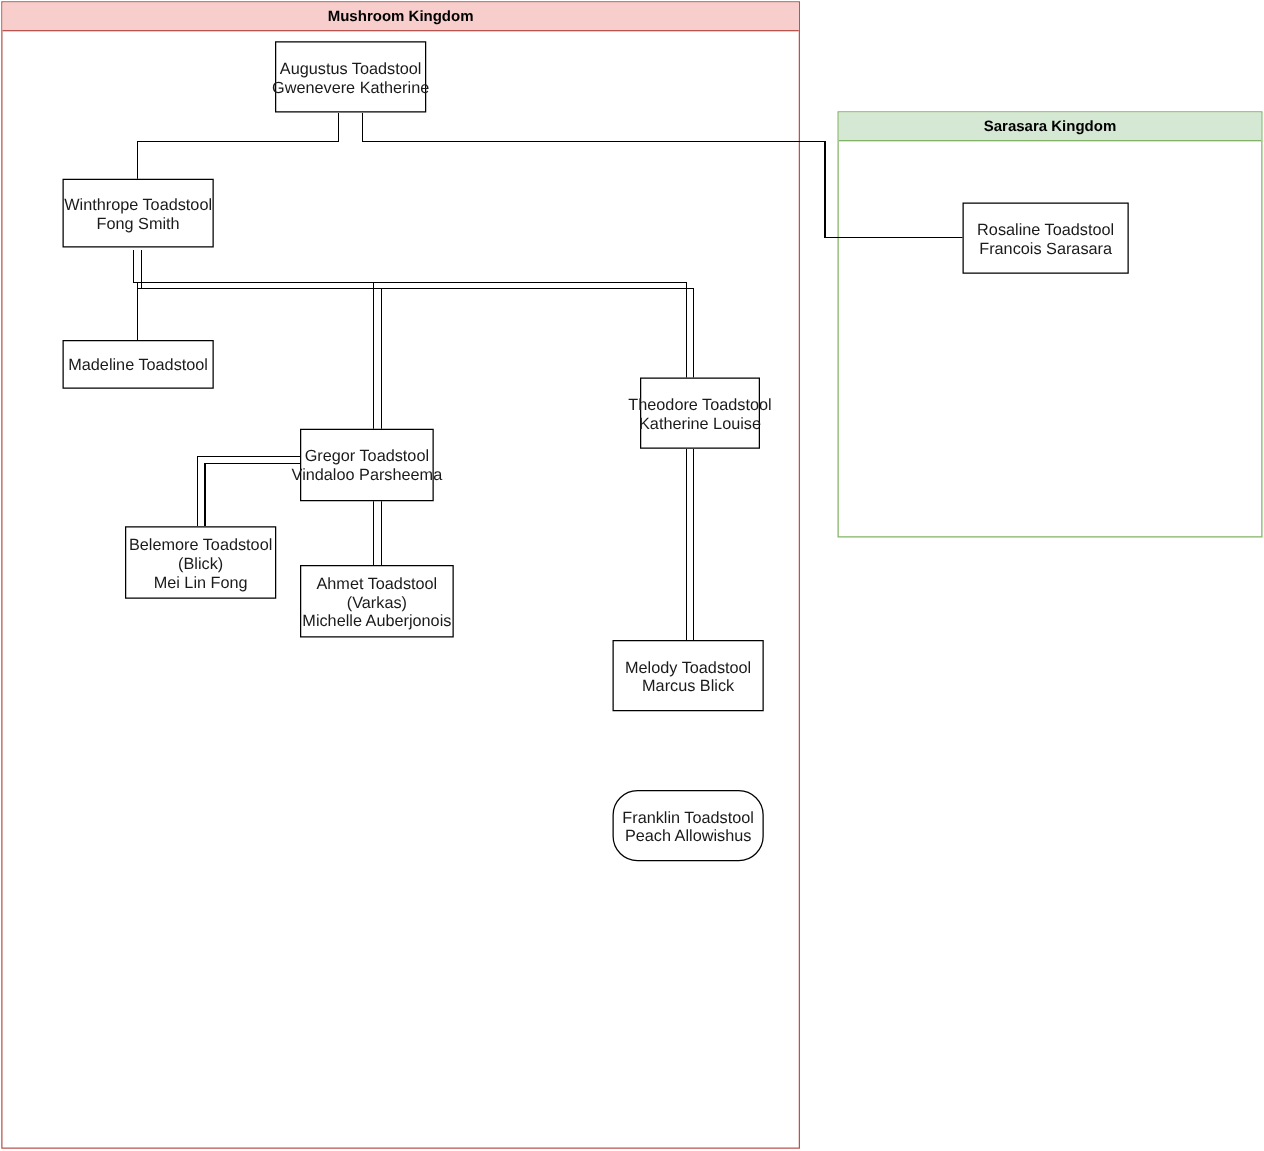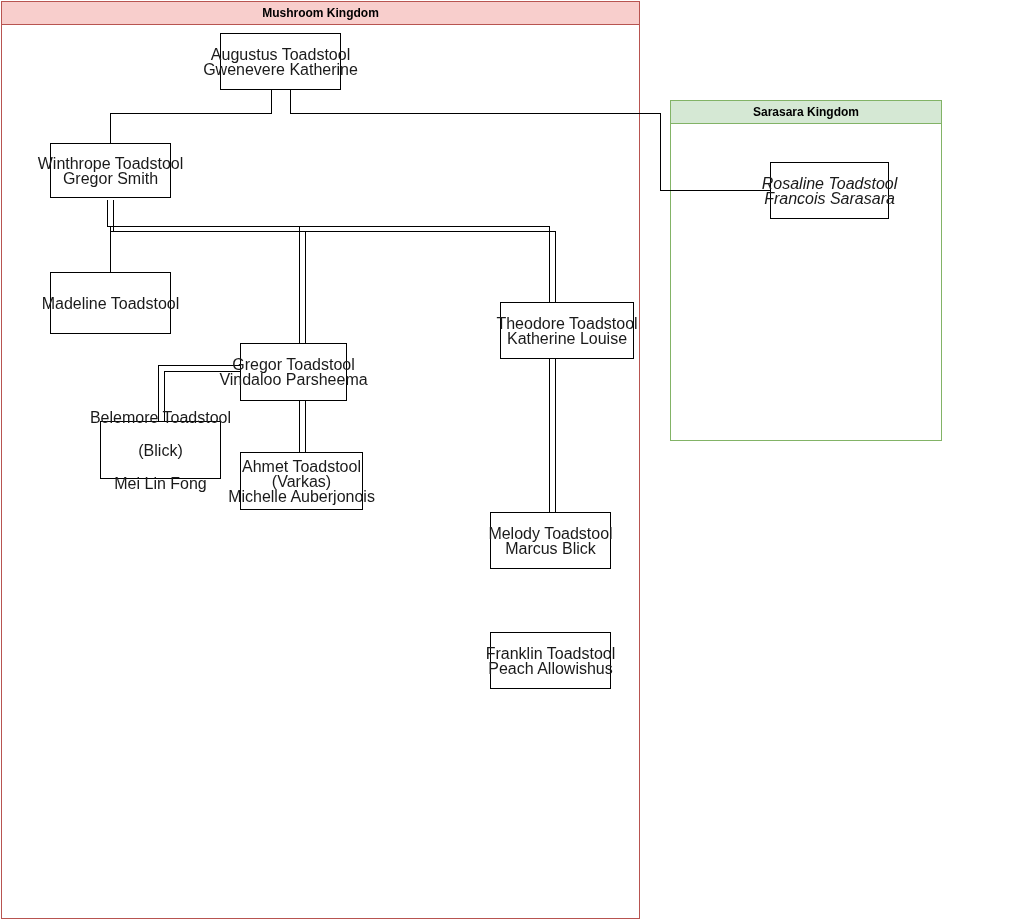--- a/index.html
+++ b/index.html
@@ -38,21 +38,21 @@
   }
   .person-box {
     position: absolute;
     box-sizing: border-box;
     border: 1px solid #000000;
     background: #ffffff;
     display: flex;
     flex-direction: column;
     align-items: center;
     justify-content: center;
-    font-size: 16px;
+    font-size: 13px;
     color: #1a1a1a;
     line-height: 15px;
     text-align: center;
     z-index: 5;
   }
   .person-line {
     display: block;
     white-space: nowrap;
   }
   svg.links {
@@ -73,21 +73,21 @@
 </style>
 </head>
 <body>
 
 <div id="canvas" style="width: 1011px; height: 921px;">
 
   <div id="containers-layer">
       <div class="container-box" style="left: 1px; top: 1px; width: 639px; height: 918px; border: 1px solid rgb(184, 84, 80);">
         <div class="container-title" style="background: rgb(248, 206, 204); border-bottom: 1px solid rgb(184, 84, 80);">Mushroom Kingdom</div>
       </div>
-      <div class="container-box" style="left: 670px; top: 100px; width: 272px; height: 341px; border: 1px solid rgb(130, 179, 102);">
+      <div class="container-box" style="left: 670px; top: 89px; width: 340px; height: 341px; border: 1px solid rgb(130, 179, 102);">
         <div class="container-title" style="background: rgb(213, 232, 212); border-bottom: 1px solid rgb(130, 179, 102);">Sarasara Kingdom</div>
       </div>
     </div>
 
   <svg class="links" id="links-layer" viewBox="0 0 1011 921" xmlns="http://www.w3.org/2000/svg" style="width: 1011px; height: 921px;">
       <g>
         <path d="M 271 90 L 271 113 L 110 113 L 110 143"></path>
       </g>
       <g>
         <path d="M 290 90 L 290 113 L 660 113 L 660 190 L 770 190"></path>
@@ -118,49 +118,49 @@
       </g>
     </svg>
 
   <div id="people-layer">
       <div class="person-box" style="left: 220px; top: 33px; width: 121px; height: 57px;">
         <span class="person-line">Augustus Toadstool</span>
         <span class="person-line">Gwenevere Katherine</span>
       </div>
       <div class="person-box" style="left: 50px; top: 143px; width: 121px; height: 55px;">
         <span class="person-line">Winthrope Toadstool</span>
-        <span class="person-line">Gregor Smith</span>
+        <span class="person-line">Fong Smith</span>
       </div>
-      <div class="person-box" style="left: 770px; top: 162px; width: 119px; height: 57px; font-style: italic;">
+      <div class="person-box" style="left: 770px; top: 162px; width: 133px; height: 57px;">
         <span class="person-line">Rosaline Toadstool</span>
         <span class="person-line">Francois Sarasara</span>
       </div>
-      <div class="person-box" style="left: 50px; top: 272px; width: 121px; height: 62px;">
+      <div class="person-box" style="left: 50px; top: 272px; width: 121px; height: 39px;">
         <span class="person-line">Madeline Toadstool</span>
       </div>
-      <div class="person-box" style="left: 500px; top: 302px; width: 134px; height: 57px;">
+      <div class="person-box" style="left: 512px; top: 302px; width: 96px; height: 57px;">
         <span class="person-line">Theodore Toadstool</span>
         <span class="person-line">Katherine Louise</span>
       </div>
       <div class="person-box" style="left: 240px; top: 343px; width: 107px; height: 58px;">
         <span class="person-line">Gregor Toadstool</span>
         <span class="person-line">Vindaloo Parsheema</span>
       </div>
-      <div class="person-box" style="left: 100px; top: 421px; width: 121px; height: 58px; gap: 18px;">
+      <div class="person-box" style="left: 100px; top: 421px; width: 121px; height: 58px;">
         <span class="person-line">Belemore Toadstool</span>
         <span class="person-line">(Blick)</span>
         <span class="person-line">Mei Lin Fong</span>
       </div>
       <div class="person-box" style="left: 240px; top: 452px; width: 123px; height: 58px;">
         <span class="person-line">Ahmet Toadstool</span>
         <span class="person-line">(Varkas)</span>
         <span class="person-line">Michelle Auberjonois</span>
       </div>
       <div class="person-box" style="left: 490px; top: 512px; width: 121px; height: 57px;">
         <span class="person-line">Melody Toadstool</span>
         <span class="person-line">Marcus Blick</span>
       </div>
-      <div class="person-box" style="left: 490px; top: 632px; width: 121px; height: 57px;">
+      <div class="person-box" style="left: 490px; top: 632px; width: 121px; height: 57px; border-radius: 20px;">
         <span class="person-line">Franklin Toadstool</span>
         <span class="person-line">Peach Allowishus</span>
       </div>
     </div>
 </div>
 
 </body></html>

